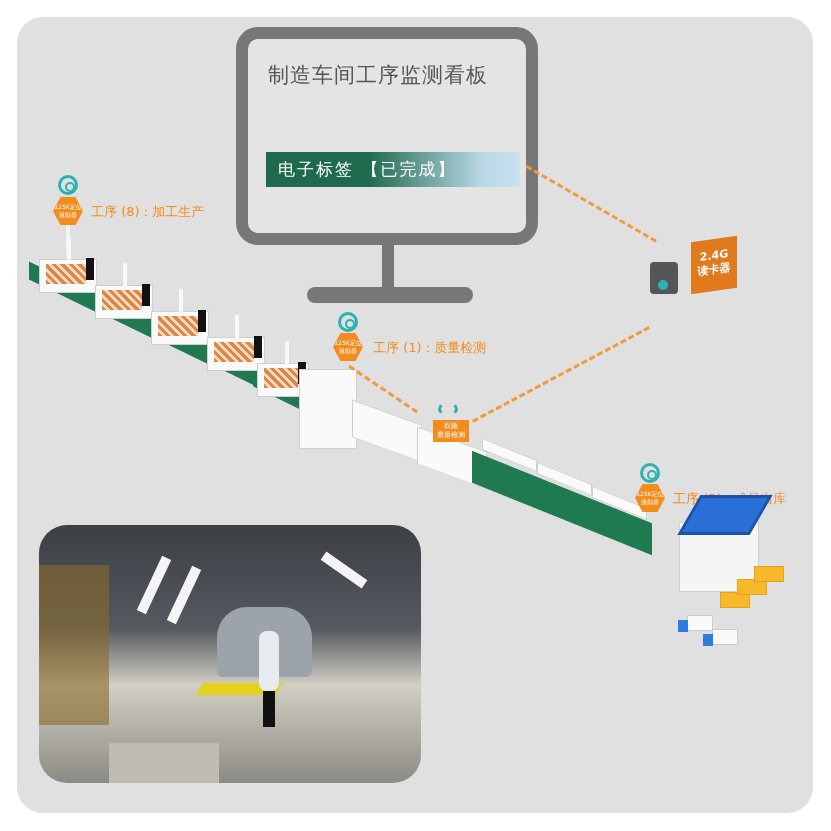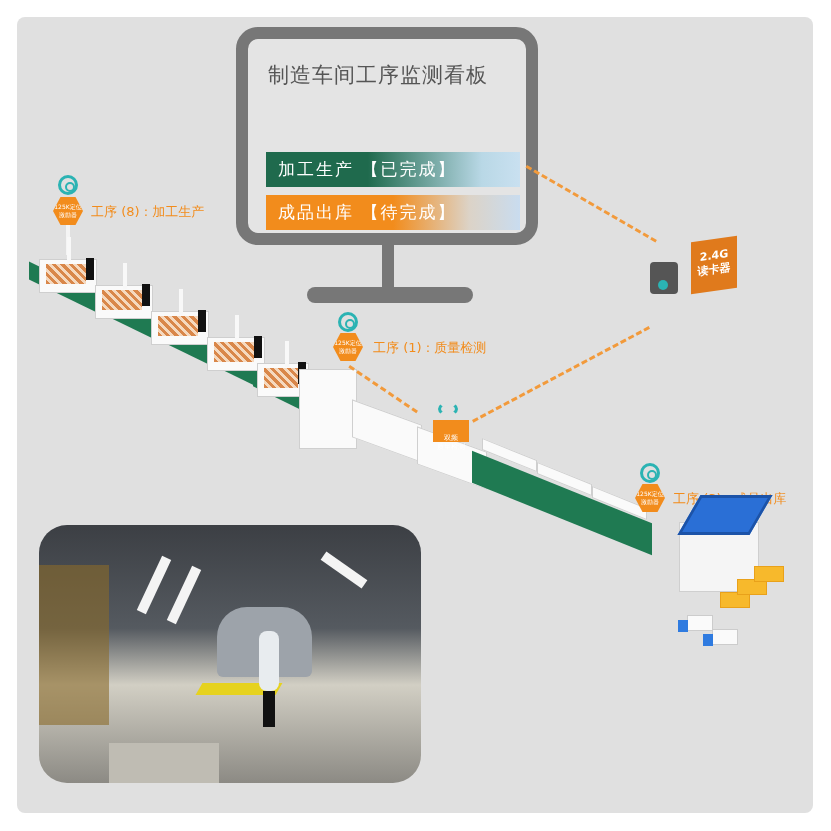--- a/index.html
+++ b/index.html
@@ -1,17 +1,17 @@
 <!DOCTYPE html>
 <html><head>
 <meta charset="utf-8">
 <style>
   html,body{margin:0;padding:0;background:#ffffff;}
   body{width:831px;height:831px;position:relative;overflow:hidden;font-family:"DejaVu Sans","Liberation Sans",sans-serif;}
-  .panel{position:absolute;left:17px;top:17px;width:796px;height:796px;border-radius:8px;background:#e0e0e0;overflow:hidden;}
+  .panel{position:absolute;left:17px;top:17px;width:796px;height:796px;border-radius:26px;background:#e0e0e0;overflow:hidden;}
   .abs{position:absolute;}
   
   .monitor{left:219px;top:10px;width:302px;height:218px;border:12px solid #777;border-radius:22px;background:#e4e4e4;box-sizing:border-box;}
   .mon-title{position:absolute;left:20px;top:22px;font-size:21px;color:#555;letter-spacing:1px;white-space:nowrap;}
   .status-row{position:absolute;left:18px;width:254px;height:35px;color:#fff;font-size:17px;line-height:35px;padding-left:12px;box-sizing:border-box;letter-spacing:2px;white-space:nowrap;}
   .st-green{background:linear-gradient(90deg,#1f6a4d 0%,#1f6a4d 40%,#b9d8e6 85%,#c9e0f0 100%);}
   .st-orange{background:linear-gradient(90deg,#f28c1c 0%,#f28c1c 50%,#dcd3c7 80%,#c9dcef 100%);}
   .neck{left:365px;top:228px;width:12px;height:48px;background:#777;}
   .base{left:290px;top:270px;width:166px;height:16px;background:#777;border-radius:8px;}
   
@@ -34,22 +34,21 @@
   .truck{background:#fafafa;border:1px solid #ccc;box-sizing:border-box;}
   .cab{background:#2f7be0;}
 </style>
 </head>
 <body>
 
 <div class="panel">
 
   <div class="abs monitor">
     <div class="mon-title">制造车间工序监测看板</div>
-    <div class="status-row st-green" style="top:113px;">加工生产 【已完成】</div>
-    <div class="status-row st-orange" style="top:156px;">成品出库 【待完成】</div>
+    <div class="status-row st-green" style="top:113px;">电子标签 【已完成】</div>
   </div>
   <div class="abs neck"></div>
   <div class="abs base"></div>
 
   <div class="abs antenna" style="left:41px;top:158px;"></div>
   <div class="abs hexbadge" style="left:36px;top:180px;">125K定位激励器</div>
   <div class="abs step-label" style="left:74px;top:186px;">工序 (8) : 加工生产</div>
   <div class="abs stem" style="left:49px;top:208px;height:30px;"></div>
 
   <div class="abs belt" style="left:12px;top:262px;width:72px;height:18px;"></div>
@@ -87,21 +86,21 @@
 
   <div class="abs antenna" style="left:321px;top:295px;"></div>
   <div class="abs hexbadge" style="left:316px;top:316px;">125K定位激励器</div>
   <div class="abs step-label" style="left:356px;top:322px;">工序 (1) : 质量检测</div>
 
   <div class="abs machine" style="left:282px;top:352px;width:58px;height:80px;"></div>
   <div class="abs machine" style="left:335px;top:395px;width:70px;height:38px;transform:skewY(20deg);"></div>
   <div class="abs machine" style="left:400px;top:422px;width:70px;height:38px;transform:skewY(20deg);"></div>
 
   <div class="abs" style="left:421px;top:385px;width:20px;height:14px;border:3px solid #2bb3b3;border-top-color:transparent;border-bottom-color:transparent;border-radius:50%;box-sizing:border-box;"></div>
-  <div class="abs tag" style="left:416px;top:403px;width:36px;height:22px;padding-top:14px;box-sizing:border-box;">
+  <div class="abs tag" style="left:416px;top:403px;width:36px;height:22px;padding-top:2px;box-sizing:border-box;">
     <div>双频</div>
     <div>质量检测</div>
   </div>
 
   <div class="abs belt" style="left:455px;top:470px;width:180px;height:32px;transform:skewY(22deg);"></div>
   <div class="abs machine" style="left:465px;top:432px;width:55px;height:12px;transform:skewY(22deg);"></div>
   <div class="abs machine" style="left:520px;top:456px;width:55px;height:12px;transform:skewY(22deg);"></div>
   <div class="abs machine" style="left:575px;top:480px;width:55px;height:12px;transform:skewY(22deg);"></div>
 
   <div class="abs antenna" style="left:623px;top:446px;"></div>

